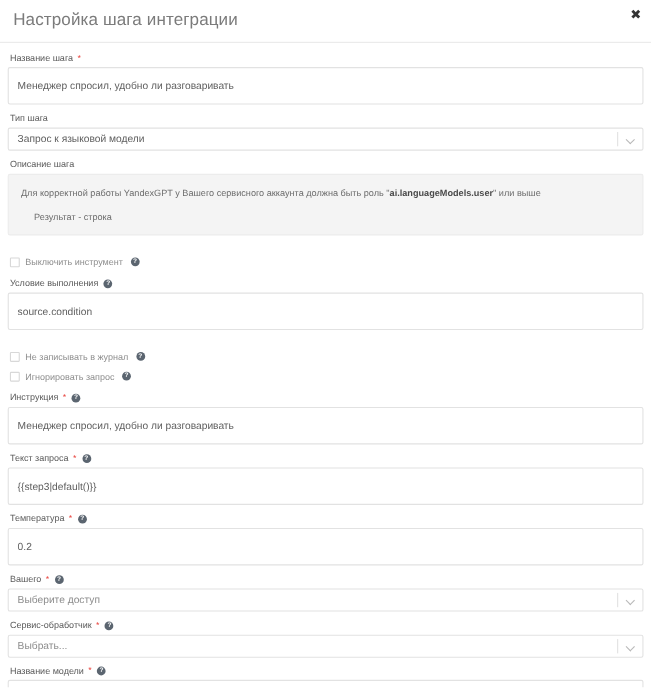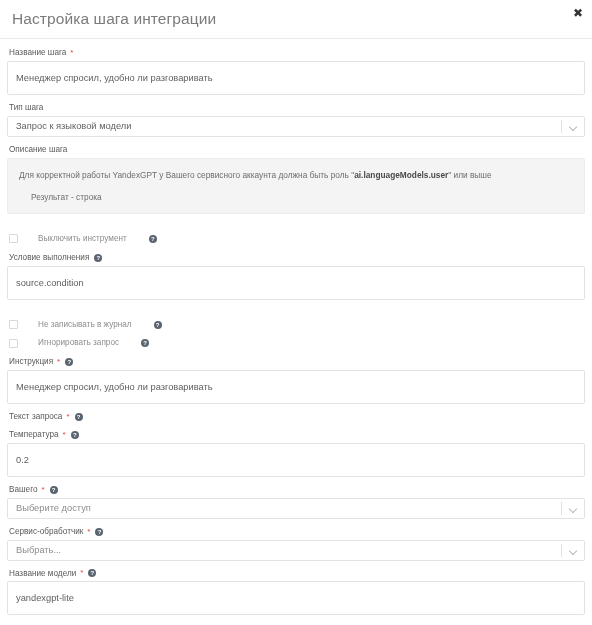--- a/index.html
+++ b/index.html
@@ -182,22 +182,21 @@
     color: #6d6d6d;
     line-height: 1.35;
     margin: 0 0 11px 0;
   }
   .desc-line:last-child { margin-bottom: 0; padding-left: 12px; }
   .desc-line b { font-weight: bold; color: #4a4a4a; }
 
   
   .check-row {
     display: flex;
-    align-items: center;
-    gap: 20px;
+    gap: 5px;
     margin: 8px 0 9px 2px;
   }
   .checkbox {
     width: 9px;
     height: 9px;
     box-sizing: border-box;
     border: 1px solid #d8d8d8;
     border-radius: 1px;
     background: #ffffff;
     flex: 0 0 auto;
@@ -311,20 +310,21 @@
       </div>
       <input class="text-input" type="text" value="Менеджер спросил, удобно ли разговаривать" style="">
     </div>
 
     <div class="field">
       <div class="field-label">
         <span>Текст запроса</span>
         <span class="req-star">*</span>
         <span class="help-icon">?</span>
       </div>
+      <input class="text-input" type="text" value="{{step3|default()}}" style="">
     </div>
 
     <div class="field">
       <div class="field-label">
         <span>Температура</span>
         <span class="req-star">*</span>
         <span class="help-icon">?</span>
       </div>
       <input class="text-input" type="text" value="0.2" style="">
     </div>

